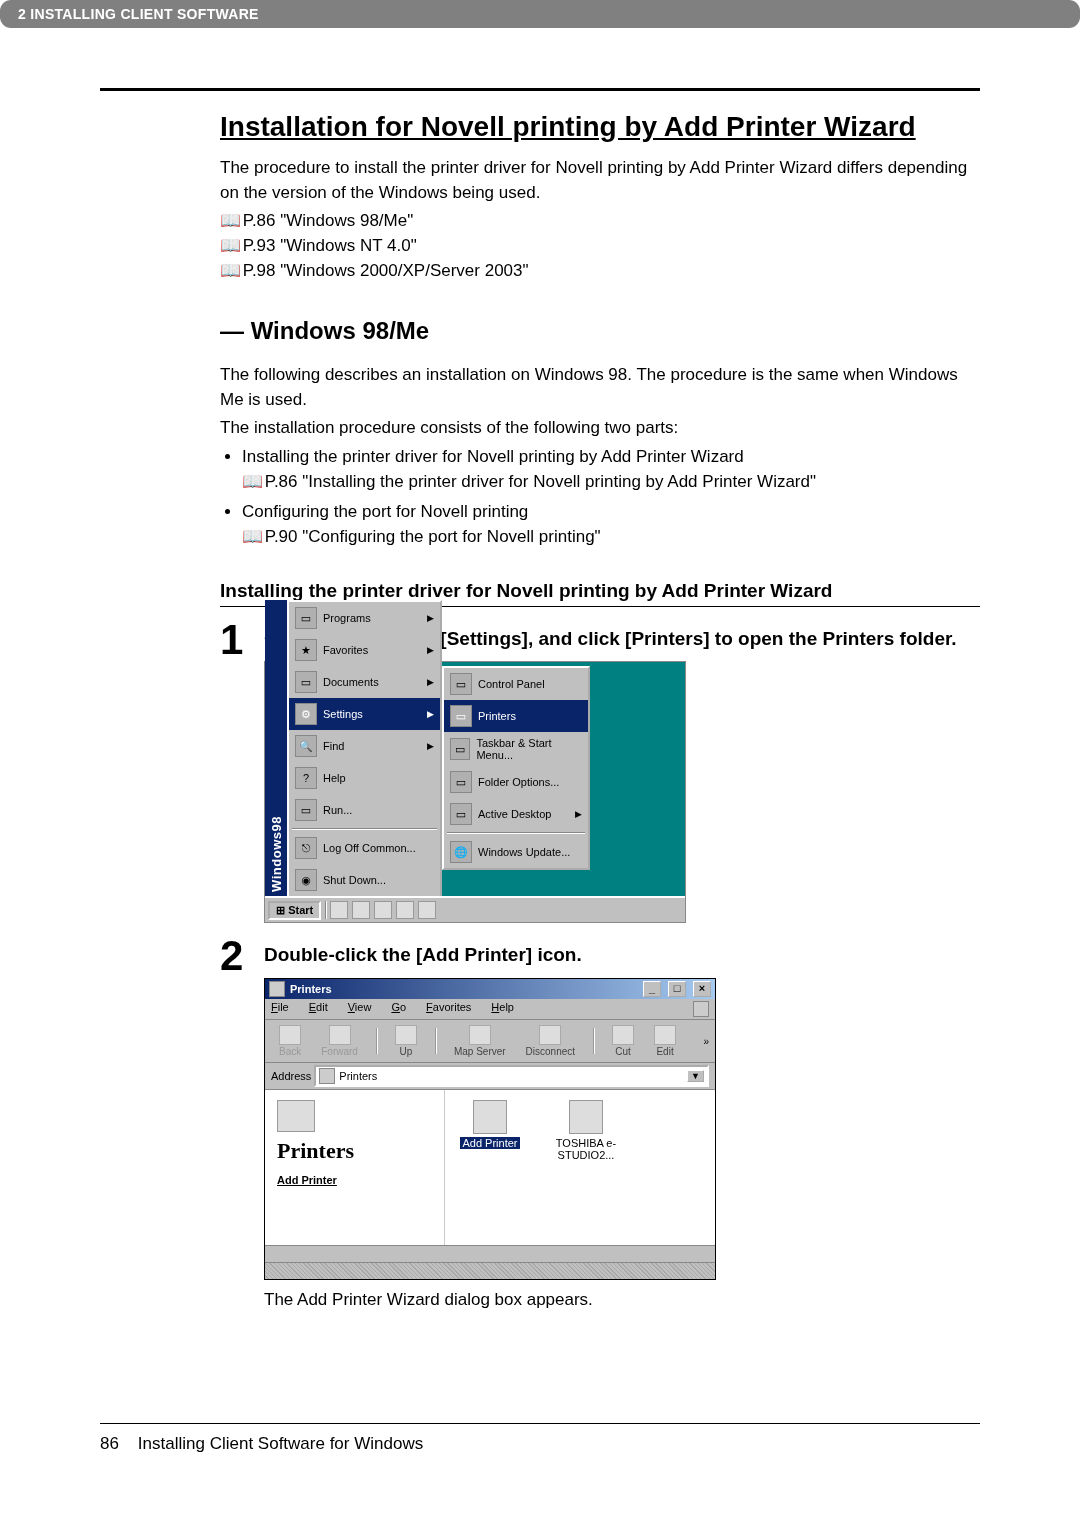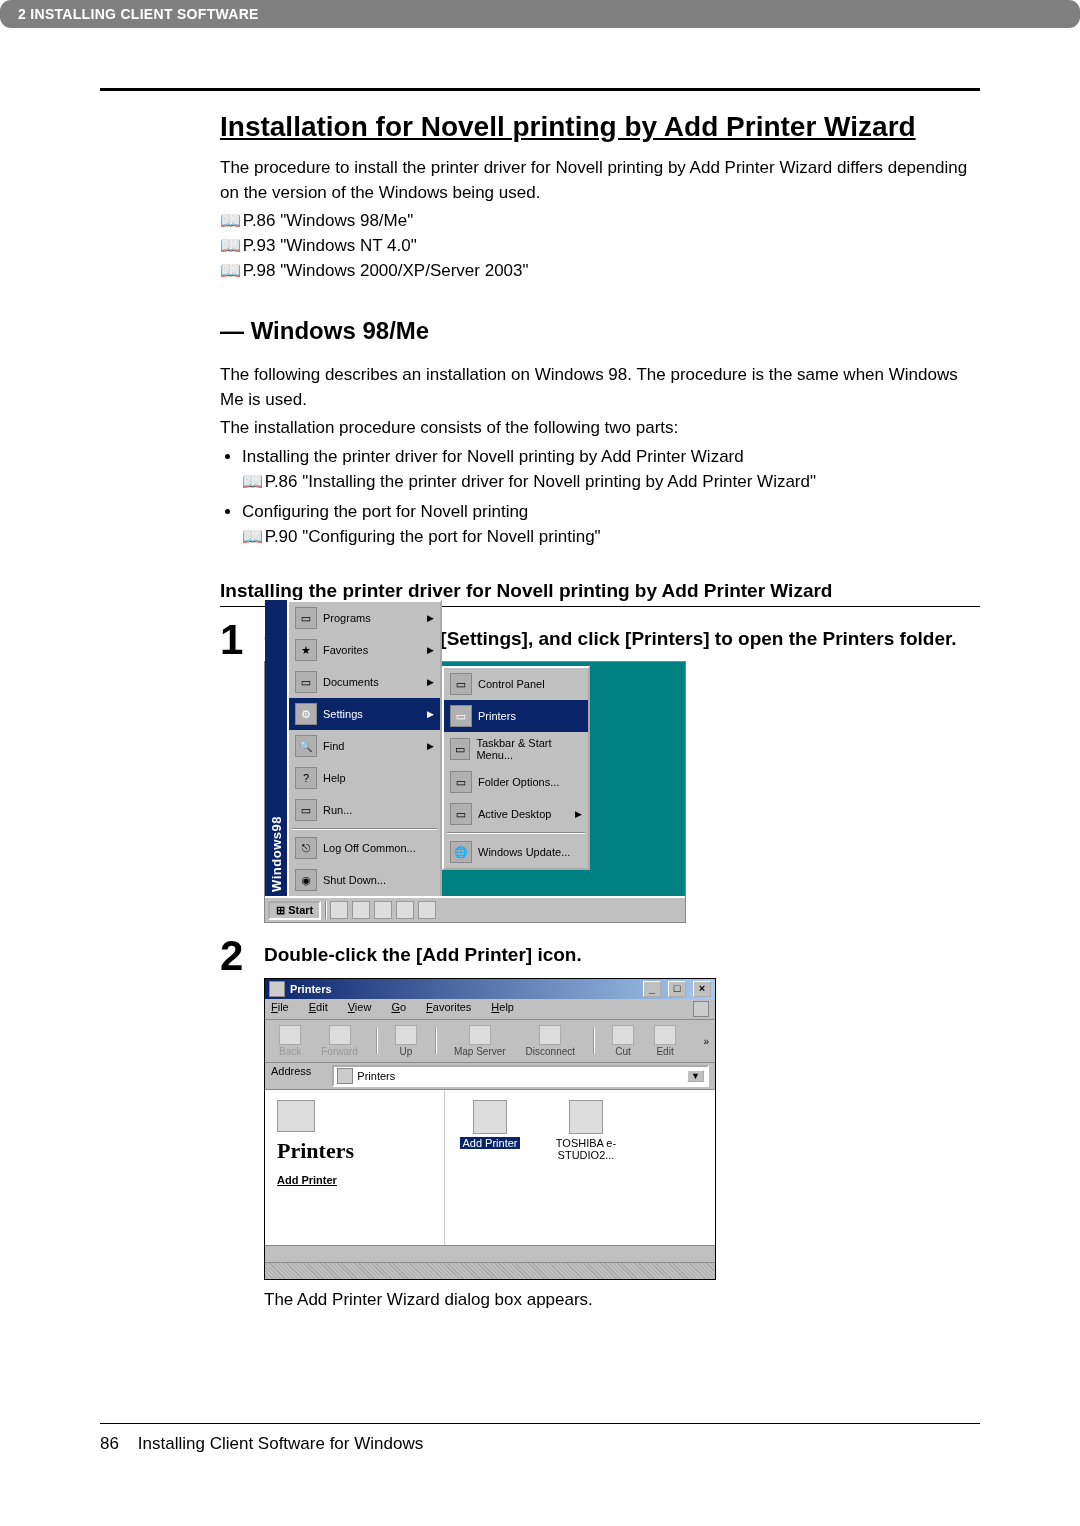--- a/index.html
+++ b/index.html
@@ -226,23 +226,23 @@
     border-bottom: 1px solid #888;
   }
   .tool-btn { display: flex; flex-direction: column; align-items: center; gap: 1px; padding: 2px 8px; font-size: 10px; color: #444; }
   .tool-btn.disabled { color: #999; text-align: right; }
   .tool-ico { width: 20px; height: 18px; background: #ddd; border: 1px solid #aaa; }
   .tool-sep { width: 1px; height: 26px; background: #999; margin: 0 6px; box-shadow: 1px 0 #fff; }
   .tool-chev { font-size: 10px; color: #000; margin-left: auto; }
   .addressbar {
     background: #c0c0c0;
     display: flex;
-    align-items: flex-start;
+    align-items: center;
     padding: 2px 6px;
-    gap: 21px;
+    gap: 3px;
     border-bottom: 1px solid #888;
   }
   .addr-field {
     flex: 1; background: #fff; border: 2px inset #fff;
     display: flex; align-items: center; padding: 1px 3px; gap: 4px;
   }
   .addr-drop { background: #c0c0c0; border: 1px outset #fff; padding: 0 3px; font-size: 9px; }
   .explorer-body {
     flex: 1;
     display: flex;

